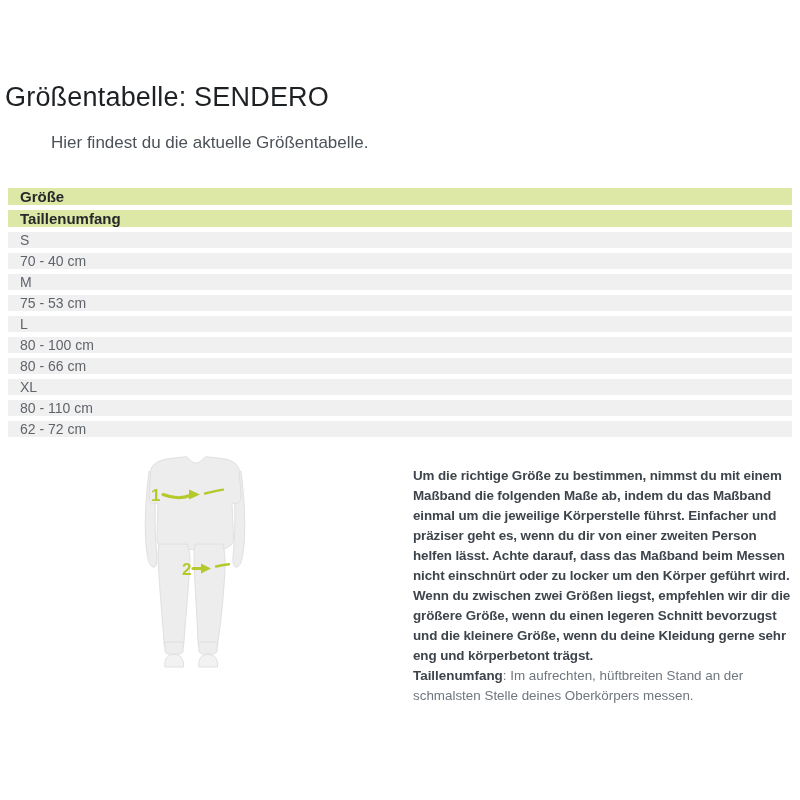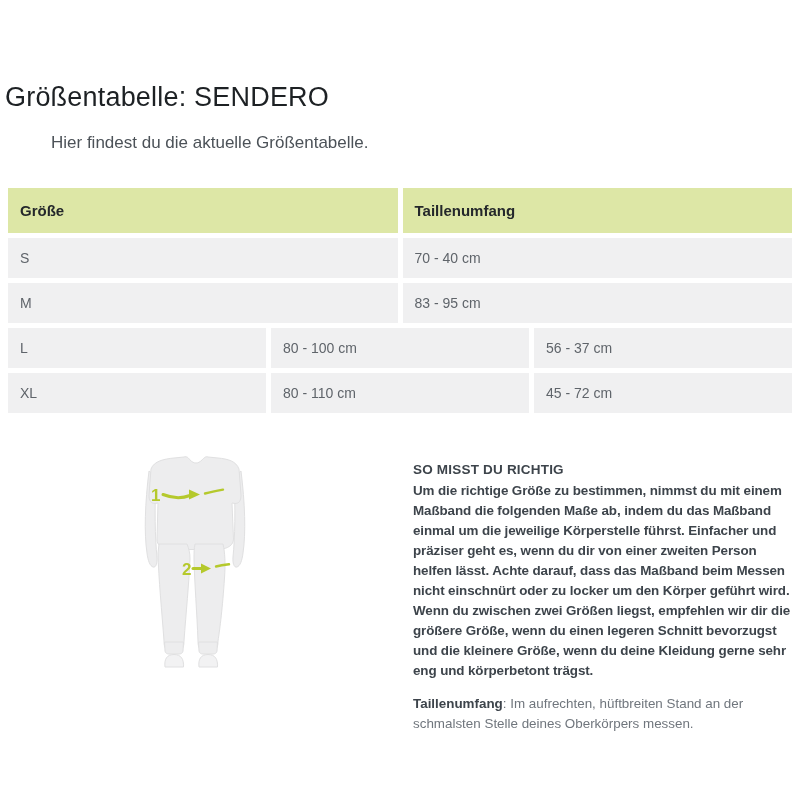--- a/index.html
+++ b/index.html
@@ -26,21 +26,21 @@
     font-size:27px;font-weight:normal;color:var(--title_color);
     letter-spacing:0.2px;
   }
   .page-subtitle{
     position:absolute;left:5px;top:133px;
     font-size:17px;color:var(--subtitle_color);margin-left:46px;
   }
   .size-table{
     position:absolute;left:8px;top:188px;width:784px;
   }
-  .trow{display:flex;gap:5px;}
+  .trow{display:flex;gap:5px;flex-direction:column;}
   .thead{margin-bottom:4px;}
   .trow + .trow{margin-top:5px;}
   .cell{
     flex:1;display:flex;align-items:center;
     padding-left:12px;
     background:var(--row_bg);
     height:40px;
     font-size:14px;color:var(--row_text);
   }
   .thead .cell{
@@ -69,21 +69,20 @@
     font-size:13.5px;font-weight:bold;color:var(--guide_text);
     letter-spacing:0.2px;
   }
   .guide-paragraph{
     margin-top:4px;
     font-size:13.4px;line-height:20px;font-weight:bold;
     letter-spacing:-0.1px;
     color:var(--guide_text);
   }
   .guide-note{
-    margin-top:13px;
     font-size:13.4px;line-height:20px;
     color:var(--note_text);
   }
   .guide-note .note-label{
     font-weight:bold;color:var(--guide_text);
   }
 </style>
 </head>
 <body>
 
@@ -94,31 +93,31 @@
   <div class="trow thead">
     <div class="cell">Größe</div>
     <div class="cell">Taillenumfang</div>
   </div>
   <div class="trow">
     <div class="cell">S</div>
     <div class="cell">70 - 40 cm</div>
   </div>
   <div class="trow">
     <div class="cell">M</div>
-    <div class="cell">83 - 95 cm</div>
+    <div class="cell">75 - 53 cm</div>
   </div>
   <div class="trow">
     <div class="cell">L</div>
     <div class="cell">80 - 100 cm</div>
-    <div class="cell">56 - 37 cm</div>
+    <div class="cell">80 - 66 cm</div>
   </div>
   <div class="trow">
     <div class="cell">XL</div>
     <div class="cell">80 - 110 cm</div>
-    <div class="cell">45 - 72 cm</div>
+    <div class="cell">62 - 72 cm</div>
   </div>
 </div>
 
 <div class="figure-wrap">
   <svg width="110" height="220" viewBox="0 0 110 220">
 
     <g>
 
       <path class="sil" d="M 9,18 C 5,50 4,80 7,100 C 8,108 10,113 13,114 C 16,115 17.5,110 17,104 C 15,85 14.5,55 16,24 Z"></path>
 
@@ -147,16 +146,15 @@
     <g>
       <text class="marker-num" x="42" y="122">2</text>
       <path class="arrow-line" d="M 53,115.5 L 62,115.5"></path>
       <polygon class="arrow-head" points="61,110.5 71,115.5 61,120.5"></polygon>
       <path class="arrow-tail" d="M 76,113.5 C 81,112.3 85,111.8 89,111.3"></path>
     </g>
   </svg>
 </div>
 
 <div class="guide">
-  <h3 class="guide-heading">SO MISST DU RICHTIG</h3>
   <p class="guide-paragraph">Um die richtige Größe zu bestimmen, nimmst du mit einem Maßband die folgenden Maße ab, indem du das Maßband einmal um die jeweilige Körperstelle führst. Einfacher und präziser geht es, wenn du dir von einer zweiten Person helfen lässt. Achte darauf, dass das Maßband beim Messen nicht einschnürt oder zu locker um den Körper geführt wird. Wenn du zwischen zwei Größen liegst, empfehlen wir dir die größere Größe, wenn du einen legeren Schnitt bevorzugst und die kleinere Größe, wenn du deine Kleidung gerne sehr eng und körperbetont trägst.</p>
   <p class="guide-note"><span class="note-label">Taillenumfang</span><span>: Im aufrechten, hüftbreiten Stand an der schmalsten Stelle deines Oberkörpers messen.</span></p>
 </div>
 
 </body></html>

